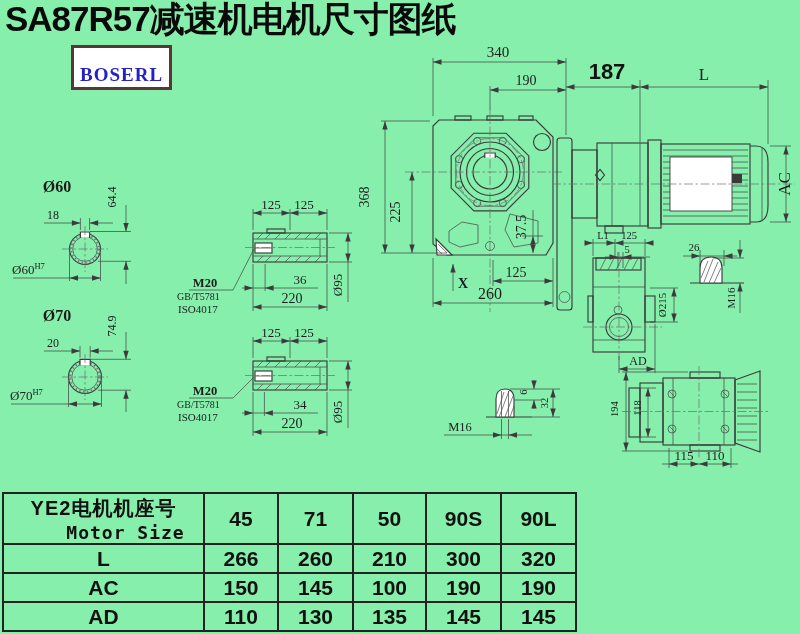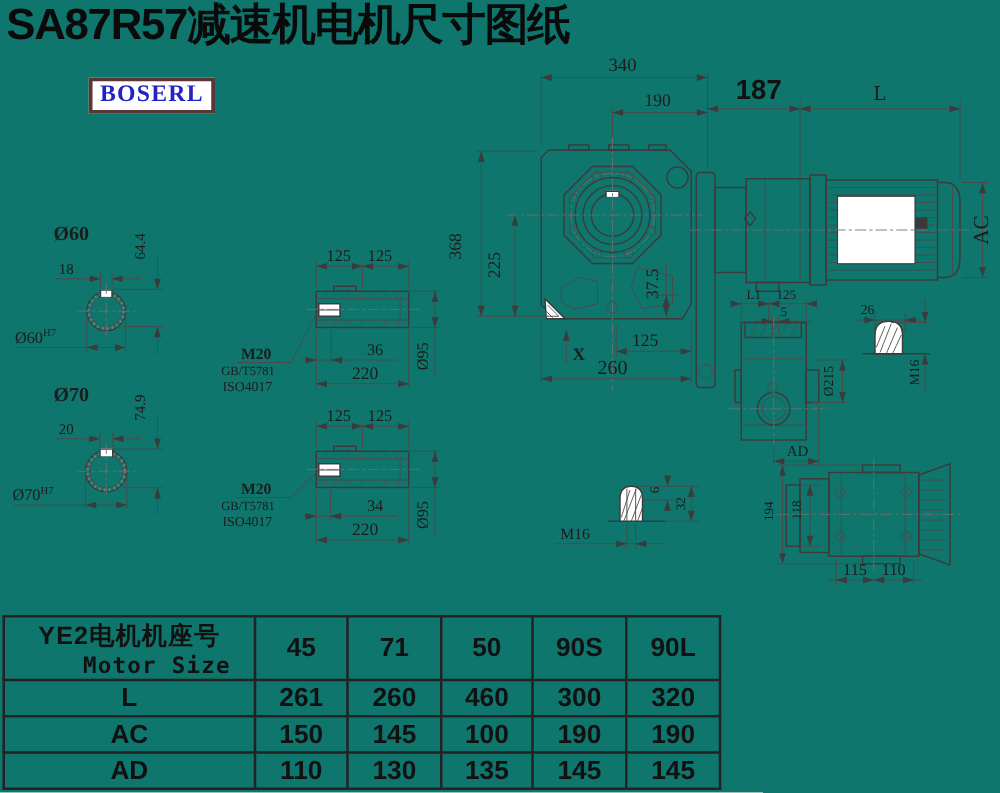--- a/index.html
+++ b/index.html
@@ -1,21 +1,21 @@
 <!DOCTYPE html>
 <html><head>
 <meta charset="utf-8">
 <style>
   html,body{margin:0;padding:0;background:#fff;}
-  #page{position:relative;width:800px;height:634px;background:#0f766e;overflow:hidden;
+  #page{position:relative;width:800px;height:634px;background:#86efac;overflow:hidden;
         font-family:"Liberation Sans",sans-serif;}
   #title{position:absolute;left:5px;top:-4px;font-size:35px;font-weight:bold;color:#0a0a0a;
          letter-spacing:-1px;white-space:nowrap;}
-  #logo{position:absolute;left:71px;top:62px;border:3px solid #5a3636;background:#fff;
-        padding:0px 6px 1px 6px;font-family:"Liberation Serif",serif;font-weight:bold;
+  #logo{position:absolute;left:71px;top:45px;border:3px solid #5a3636;background:#fff;
+        padding:16px 6px 1px 6px;font-family:"Liberation Serif",serif;font-weight:bold;
         font-size:19px;color:#2323c3;letter-spacing:1px;}
   svg{position:absolute;left:0;top:0;}
   .ln{stroke:#3b3b3b;stroke-width:1.15;fill:none;}
   .lnf{stroke:#3b3b3b;stroke-width:1.15;fill:#fff;}
   .thin{stroke:#4a4a4a;stroke-width:0.75;fill:none;}
   .cl{stroke:#6f6f6f;stroke-width:0.7;fill:none;stroke-dasharray:9,2.5,2.5,2.5;}
   .hat{stroke:#4a4a4a;stroke-width:0.7;fill:none;}
   .arr{fill:#3b3b3b;}
   text.d{font-family:"Liberation Serif",serif;fill:#1c1c1c;}
   text.b{font-family:"Liberation Sans",sans-serif;fill:#111;font-weight:bold;}
@@ -518,23 +518,23 @@
           <div class="hdr-en">Motor Size</div>
         </td>
         <td class="num">45</td>
         <td class="num">71</td>
         <td class="num">50</td>
         <td class="num">90S</td>
         <td class="num">90L</td>
       </tr>
       <tr style="height:29px">
         <td class="num">L</td>
-        <td class="num">261</td>
+        <td class="num">266</td>
         <td class="num">260</td>
-        <td class="num">460</td>
+        <td class="num">210</td>
         <td class="num">300</td>
         <td class="num">320</td>
       </tr>
       <tr style="height:29px">
         <td class="num">AC</td>
         <td class="num">150</td>
         <td class="num">145</td>
         <td class="num">100</td>
         <td class="num">190</td>
         <td class="num">190</td>

